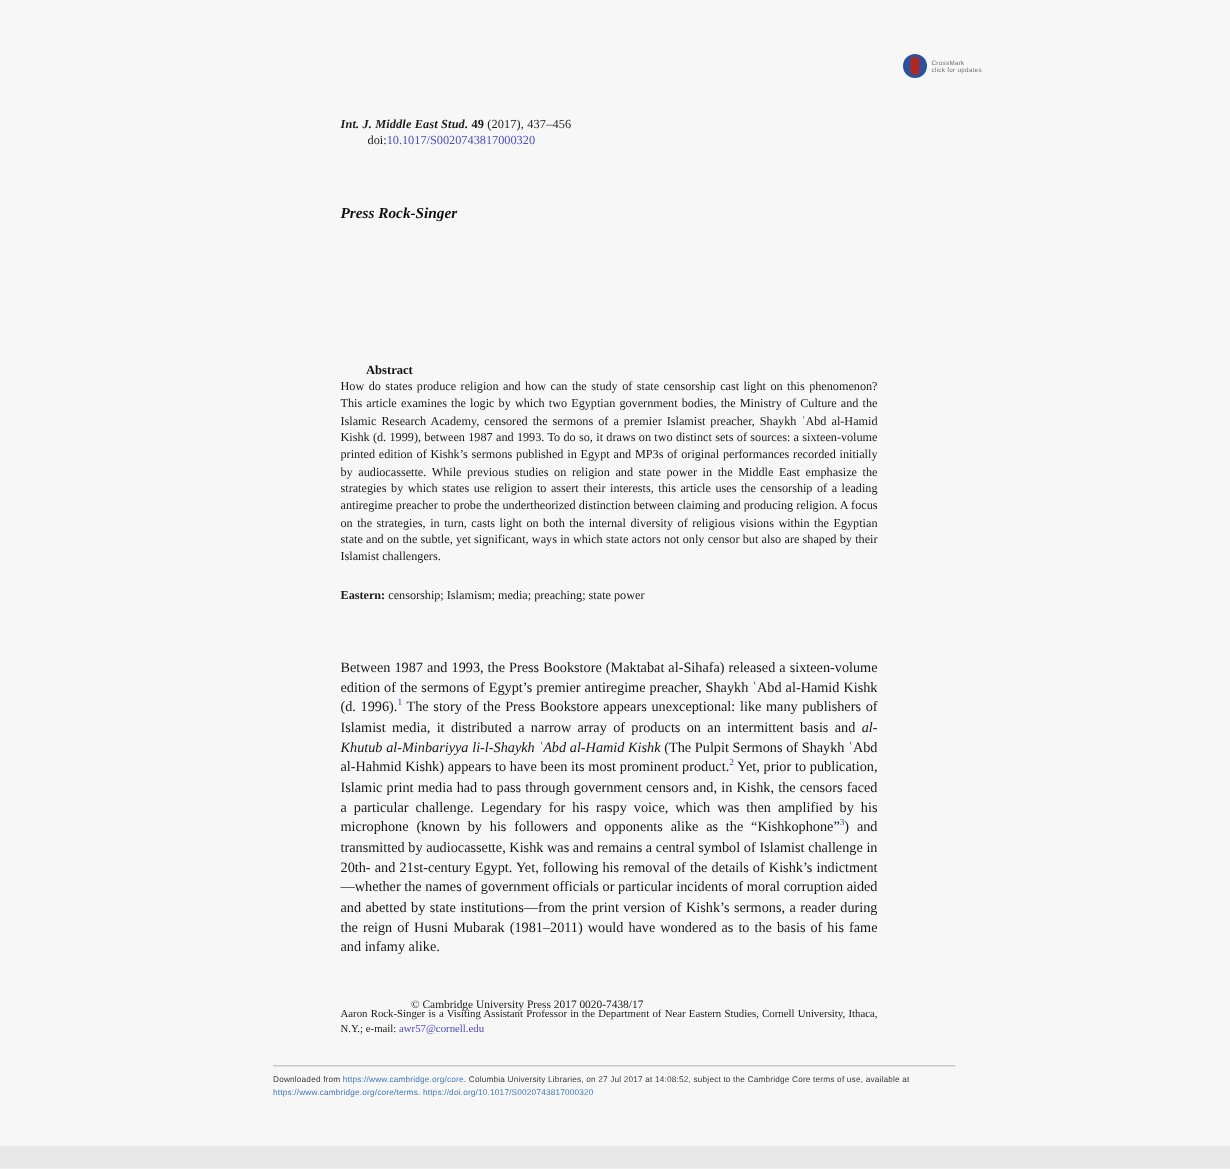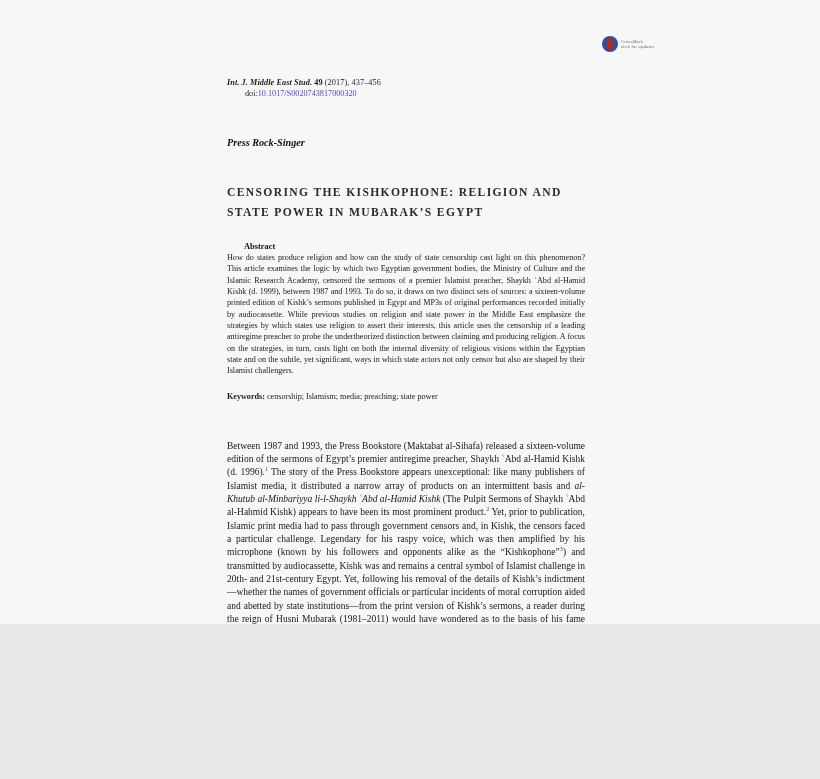--- a/index.html
+++ b/index.html
@@ -7,21 +7,21 @@
     padding: 0;
     background: #e8e8e8;
   }
   body {
     font-family: "Liberation Serif", serif;
     -webkit-font-smoothing: antialiased;
   }
   .page {
     position: relative;
     width: 820px;
-    height: 624px;
+    height: 764px;
     background: #f7f7f7;
     overflow: hidden;
     box-sizing: border-box;
   }
 
   
   .crossmark {
     position: absolute;
     top: 36px;
     left: 602px;
@@ -227,27 +227,26 @@
   <div class="journal-line">
     <span>Int. J. Middle East Stud.</span>
     <span class="vol">49</span>
     <span class="plain">(2017), 437–456</span>
   </div>
   <div class="doi-line">
     <span>doi:</span><span class="doi-link">10.1017/S0020743817000320</span>
   </div>
 
   <div class="author-name">Press Rock-Singer</div>
-  <h1 class="article-title">Censoring the Kishkophone: Religion and State Power in Mubarak’s Egypt</h1>
 
   <div class="abstract-heading">Abstract</div>
   <div class="abstract-body">How do states produce religion and how can the study of state censorship cast light on this phenomenon? This article examines the logic by which two Egyptian government bodies, the Ministry of Culture and the Islamic Research Academy, censored the sermons of a premier Islamist preacher, Shaykh ʿAbd al-Hamid Kishk (d. 1999), between 1987 and 1993. To do so, it draws on two distinct sets of sources: a sixteen-volume printed edition of Kishk’s sermons published in Egypt and MP3s of original performances recorded initially by audiocassette. While previous studies on religion and state power in the Middle East emphasize the strategies by which states use religion to assert their interests, this article uses the censorship of a leading antiregime preacher to probe the undertheorized distinction between claiming and producing religion. A focus on the strategies, in turn, casts light on both the internal diversity of religious visions within the Egyptian state and on the subtle, yet significant, ways in which state actors not only censor but also are shaped by their Islamist challengers.</div>
 
   <div class="keywords">
-    <b>Keywords:</b>
+    <b>Eastern:</b>
     <span>censorship; Islamism; media; preaching; state power</span>
   </div>
 
   <p class="body-text">
     <span>Between 1987 and 1993, the Press Bookstore (Maktabat al-Sihafa) released a sixteen-volume edition of the sermons of Egypt’s premier antiregime preacher, Shaykh ʿAbd al-Hamid Kishk (d. 1996).</span><sup>1</sup><span> The story of the Press Bookstore appears unexceptional: like many publishers of Islamist media, it distributed a narrow array of products on an intermittent basis and </span><i>al-Khutub al-Minbariyya li-l-Shaykh ʿAbd al-Hamid Kishk</i><span> (The Pulpit Sermons of Shaykh ʿAbd al-Hahmid Kishk) appears to have been its most prominent product.</span><sup>2</sup><span> Yet, prior to publication, Islamic print media had to pass through government censors and, in Kishk, the censors faced a particular challenge. Legendary for his raspy voice, which was then amplified by his microphone (known by his followers and opponents alike as the “Kishkophone”</span><sup>3</sup><span>) and transmitted by audiocassette, Kishk was and remains a central symbol of Islamist challenge in 20th- and 21st-century Egypt. Yet, following his removal of the details of Kishk’s indictment—whether the names of government officials or particular incidents of moral corruption aided and abetted by state institutions—from the print version of Kishk’s sermons, a reader during the reign of Husni Mubarak (1981–2011) would have wondered as to the basis of his fame and infamy alike.</span>
   </p>
 
   <div class="affiliation">
     <span>Aaron Rock-Singer is a Visiting Assistant Professor in the Department of Near Eastern Studies, Cornell University, Ithaca, N.Y.; e-mail: </span><span class="email-link">awr57@cornell.edu</span>
   </div>

